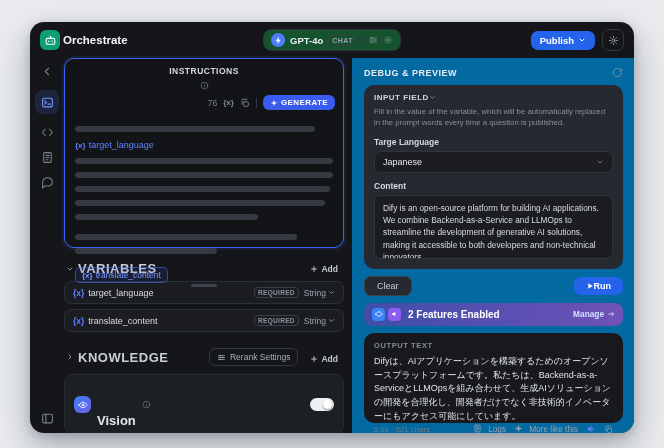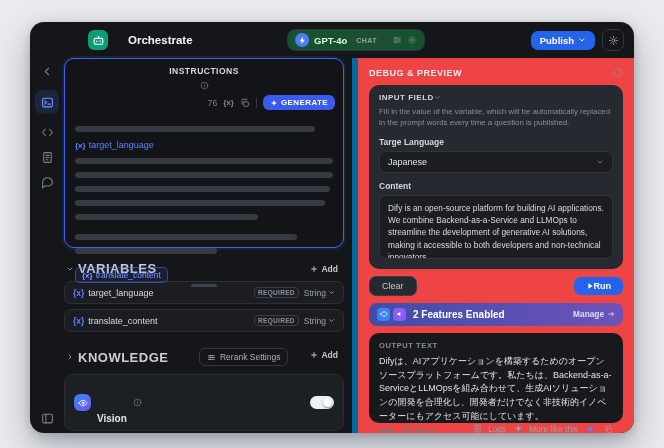--- a/index.html
+++ b/index.html
@@ -10,21 +10,21 @@
     position:relative; overflow:hidden;
     color:#d5d8dd;
   }
   .window {
     position:absolute; left:30px; top:22px; width:604px; height:411px;
     background:#141619; border-radius:14px; overflow:hidden;
     box-shadow:0 14px 34px rgba(15,23,42,.30), 0 3px 10px rgba(15,23,42,.18);
     display:flex; flex-direction:column;
   }
   
-  .titlebar { height:36px; flex:none; display:flex; align-items:center; gap:20px; padding:0 10px; position:relative;margin-left:48px; }
+  .titlebar { height:36px; flex:none; display:flex; align-items:center; gap:3px; padding:0 10px; position:relative; }
   .logo { width:20px; height:20px; border-radius:6px; background:#0d9d77; color:#fff; display:flex; align-items:center; justify-content:center; cursor:pointer; }
   .app-title { font-size:11.5px; font-weight:700; color:#f2f4f6; }
   .model-pill { position:absolute; left:50%; top:50%; transform:translate(-50%,-50%); display:flex; align-items:center; gap:5px; background:#14532d; border:1px solid #2e323a; border-radius:8px; padding:3px 7px; cursor:pointer; }
   .model-ic { width:14px; height:14px; border-radius:50%; background:#4f7cff; color:#fff; display:flex; align-items:center; justify-content:center; }
   .model-name { font-size:9.5px; font-weight:700; color:#eceef1; }
   .mode-badge { font-size:7px; font-weight:700; color:#9aa1ac; border:1px solid #3a3f49; border-radius:4px; padding:1px 3px; letter-spacing:.4px; }
   .vdiv { width:1px; height:10px; background:#343944; }
   .mini-ic { color:#7d8591; display:flex; align-items:center; }
   .tb-right { margin-left:auto; display:flex; align-items:center; gap:7px; }
   .publish-btn { display:flex; align-items:center; gap:4px; background:#2563eb; color:#fff; font-size:9.5px; font-weight:700; border-radius:7px; padding:4px 9px; cursor:pointer; }
@@ -57,25 +57,25 @@
   .chev { color:#858c97; display:flex; }
   .var-row { display:flex; align-items:center; gap:4px; border:1px solid #2c3037; background:#1b1d22; border-radius:7px; padding:5px 8px; margin-bottom:5px; cursor:pointer; }
   .var-x { color:#5f82ff; font-size:8.5px; font-weight:700; }
   .var-name { color:#d9dce1; font-size:9px; }
   .var-right { margin-left:auto; display:flex; align-items:center; gap:5px; }
   .req-badge { font-size:6.5px; font-weight:700; letter-spacing:.3px; color:#8b919b; border:1px solid #3a3f48; border-radius:4px; padding:1px 3px; }
   .type-chip { display:flex; align-items:center; gap:2px; color:#9aa1ac; font-size:8.5px; cursor:pointer; }
   .rerank-btn { display:flex; align-items:center; gap:4px; border:1px solid #33383f; border-radius:6px; padding:3px 7px; color:#aab0b9; font-size:8.5px; cursor:pointer; }
   .vision-card { display:flex; align-items:center; gap:6px; background:#1c1f24; border:1px solid #282c33; border-radius:9px; padding:6px 9px; margin-top:3px; }
   .vision-ic { width:17px; height:17px; border-radius:6px; background:linear-gradient(135deg,#3b82f6,#6d5ce6); color:#fff; display:flex; align-items:center; justify-content:center; }
-  .vision-label { font-size:10px; font-weight:700; color:#e4e7eb;margin-top:32px; }
+  .vision-label { font-size:13px; font-weight:700; color:#e4e7eb;margin-top:32px; }
   .toggle { margin-left:auto; width:24px; height:13px; border-radius:7px; background:#eef0f3; position:relative; cursor:pointer; }
   .toggle::after { content:""; position:absolute; right:2px; top:2px; width:9px; height:9px; border-radius:50%; background:#fff; box-shadow:0 1px 2px rgba(0,0,0,.45); }
   
-  .right { flex:1; background:#ef4444; border-left:6px solid #0369a1; display:flex; flex-direction:column; gap:7px; padding:9px 11px 10px; min-height:0; }
+  .right { flex:1; background:#0369a1; border-left:1px solid #0369a1; display:flex; flex-direction:column; gap:7px; padding:9px 11px 10px; min-height:0; }
   .dbg-head { display:flex; align-items:center; }
   .dbg-title { font-size:9px; font-weight:700; letter-spacing:.5px; color:#e9ebee; }
   .refresh-btn { margin-left:auto; color:#868d98; display:flex; cursor:pointer; }
   .input-card { background:#26292f; border-radius:10px; padding:8px 10px 10px; }
   .if-head { display:flex; align-items:center; gap:0; cursor:pointer; }
   .if-title { font-size:8px; font-weight:700; letter-spacing:.5px; color:#d2d6dc; }
   .if-desc { font-size:7.8px; line-height:1.45; color:#8a9099; margin:4px 0 2px; }
   .fld-label { font-size:8.5px; font-weight:700; color:#d4d8de; margin:8px 0 4px; }
   .select { height:22px; display:flex; align-items:center; background:#1b1d21; border:1px solid #30343b; border-radius:6px; padding:0 8px; font-size:9px; color:#e3e6ea; cursor:pointer; }
   .select .chev { margin-left:auto; }
@@ -288,21 +288,21 @@
         </span>
       </div>
 
       <div class="lsec-head" style="margin-top:4px;">
         <span class="chev">
           <svg width="8" height="8" viewBox="0 0 24 24" fill="none" stroke="currentColor" stroke-width="3" stroke-linecap="round" stroke-linejoin="round">
               <path d="M9 6l6 6-6 6"></path>
             </svg>
         </span>
         <span class="lsec-title">KNOWLEDGE</span>
-        <span style="margin-left:auto;display:flex;align-items:flex-start;gap:18px;">
+        <span style="margin-left:auto;display:flex;align-items:flex-end;gap:8px;">
           <span class="rerank-btn">
             <svg width="9" height="9" viewBox="0 0 24 24" fill="none" stroke="currentColor" stroke-width="2" stroke-linecap="round">
                 <path d="M4 7h16M4 12h16M4 17h16"></path>
                 <circle cx="9" cy="7" r="2" fill="currentColor" stroke="none"></circle>
                 <circle cx="15" cy="12" r="2" fill="currentColor" stroke="none"></circle>
                 <circle cx="8" cy="17" r="2" fill="currentColor" stroke="none"></circle>
               </svg>
             <span>Rerank Settings</span>
           </span>
           <span class="add-btn" style="margin-left:0">

